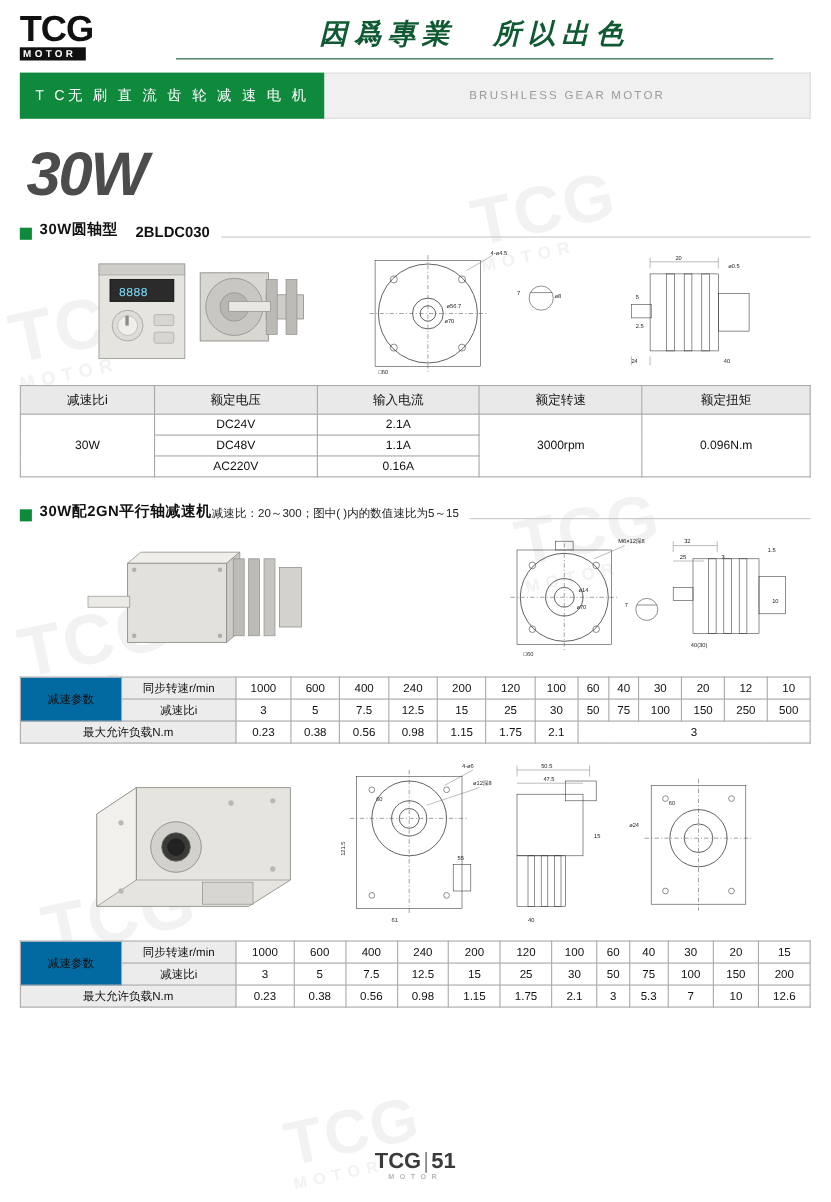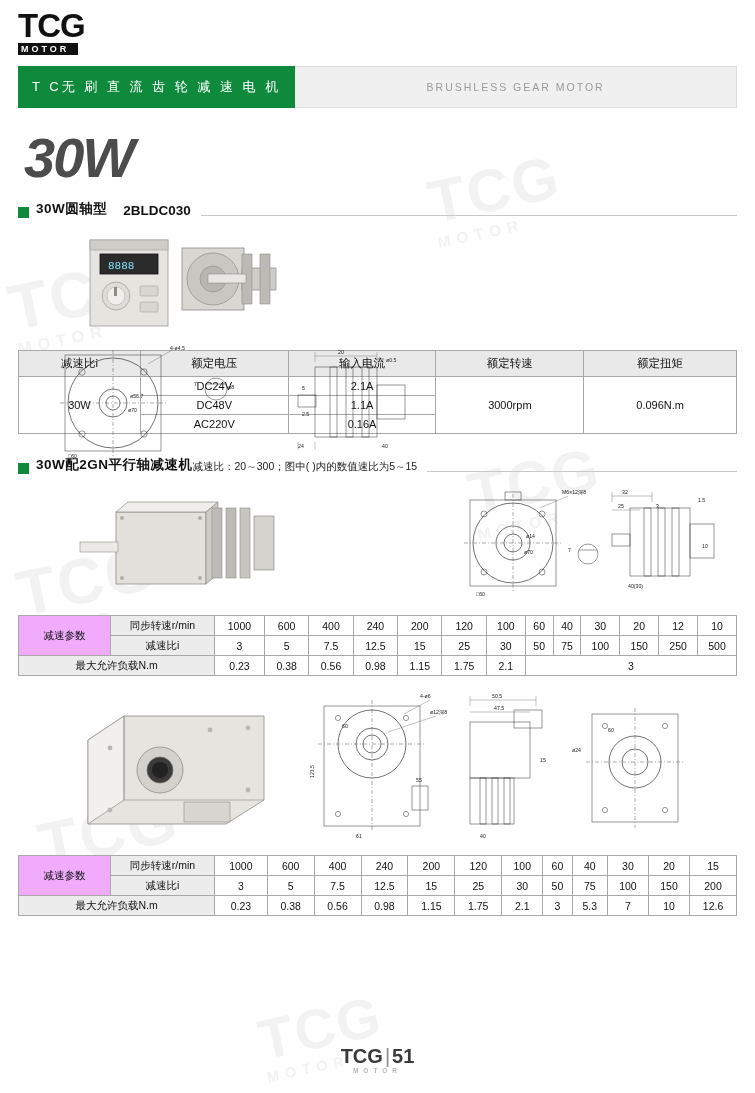--- a/index.html
+++ b/index.html
@@ -194,21 +194,21 @@
   }
   table.ratio td {
     border:1px solid #a8a8a8;
     text-align:center;
     font-size:10.5px;
     padding:2.5px 1px;
     color:#111;
     white-space:nowrap;
   }
   table.ratio td.lbl {
-    background:#f0abfc;
+    background:#0369a1;
     font-size:10.5px;
     width:92px;
     margin-left:16px;
   }
   table.ratio td.lbl2 {
     background:#ececec;
     width:92px;
   }
   table.ratio td.rowhead {
     background:#ececec;
@@ -267,37 +267,43 @@
   <span>TCG</span><span class="sub">MOTOR</span>
 </div>
 
 <div class="page">
 
   <div class="top-row">
     <div class="logo">
       <div class="tcg">TCG</div>
       <div class="motorbar">MOTOR</div>
     </div>
+    <div class="slogan">
+      <div class="line1">
+        <span>因爲專業</span><span class="gap"></span><span>所以出色</span>
+      </div>
+      <div class="rule"></div>
+    </div>
   </div>
 
   <div class="titlebar">
     <div class="green">T C无 刷 直 流 齿 轮 减 速 电 机</div>
     <div class="grey">BRUSHLESS GEAR MOTOR</div>
   </div>
 
   <div class="watt">30W</div>
 
   <div class="sec-head">
     <div class="sq"></div>
     <div class="h">30W圆轴型</div>
     <div class="code">2BLDC030</div>
     <div class="trail"></div>
   </div>
 
-  <div class="figs" style="height:118px;flex-direction:column;">
+  <div class="figs" style="height:118px;">
 
     <div class="photo-box" style="width:230px; height:118px; margin-left:46px;">
       <svg width="230" height="118" viewBox="0 0 230 118">
 
         <rect x="26" y="16" width="78" height="86" fill="#e6e4df" stroke="#9a9a95" stroke-width="0.8"></rect>
         <rect x="26" y="16" width="78" height="10" fill="#cfcdc7" stroke="#9a9a95" stroke-width="0.6"></rect>
         <rect x="36" y="30" width="58" height="20" fill="#2b2b2b" stroke="#111" stroke-width="0.8"></rect>
         <text x="44" y="45" fill="#7ee0ff" style="font-size:11px;font-family:'Liberation Mono',monospace;">8888</text>
         <circle cx="52" cy="72" r="14" fill="#dedcd7" stroke="#a5a39e" stroke-width="0.8"></circle>
         <circle cx="52" cy="72" r="9" fill="#efeeea" stroke="#b3b1ac" stroke-width="0.6"></circle>

